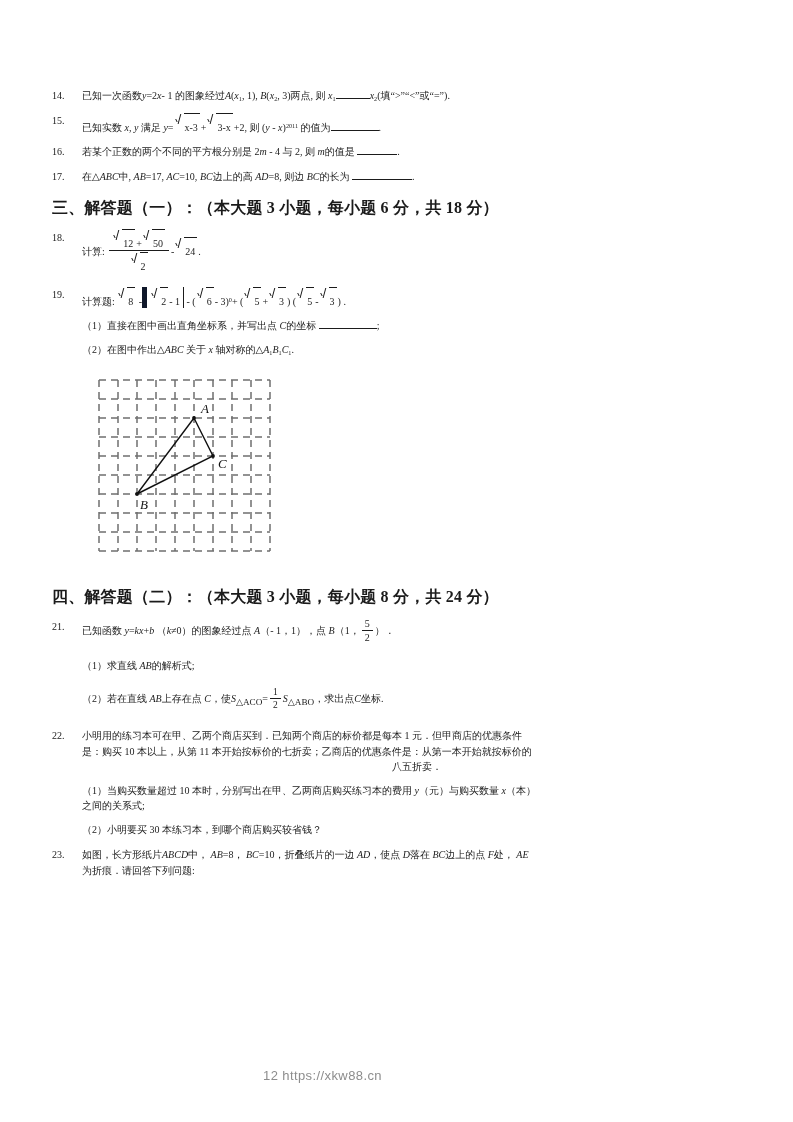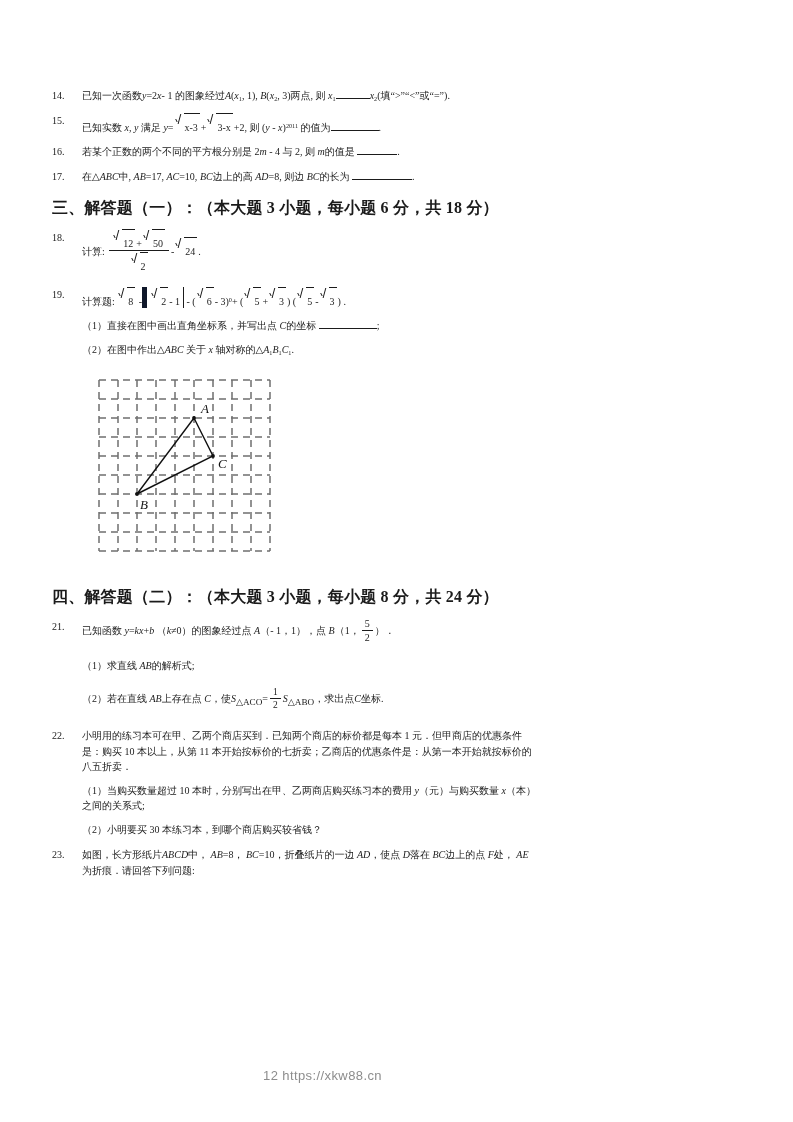--- a/index.html
+++ b/index.html
@@ -313,21 +313,21 @@
 
     <div class="q" style="margin-bottom:0;">
       <span class="num">22.</span>
       <span class="body">
         <span>小明用的练习本可在甲、乙两个商店买到．已知两个商店的标价都是每本 1 元．但甲商店的优惠条件</span>
       </span>
     </div>
     <div class="q indent" style="margin-bottom:0;">
       <span class="body">是：购买 10 本以上，从第 11 本开始按标价的七折卖；乙商店的优惠条件是：从第一本开始就按标价的</span>
     </div>
-    <div class="q indent" style="margin-bottom:8px;">
+    <div class="q indent" style="margin-bottom:8px;text-align:center;">
       <span class="body">八五折卖．</span>
     </div>
     <div class="q indent" style="margin-bottom:0;">
       <span class="body"><span>（1）当购买数量超过 10 本时，分别写出在甲、乙两商店购买练习本的费用</span>
         <i>y</i><span>（元）与购买数量</span>
         <i>x</i><span>（本）</span></span>
     </div>
     <div class="q indent" style="margin-bottom:8px;">
       <span class="body">之间的关系式;</span>
     </div>

